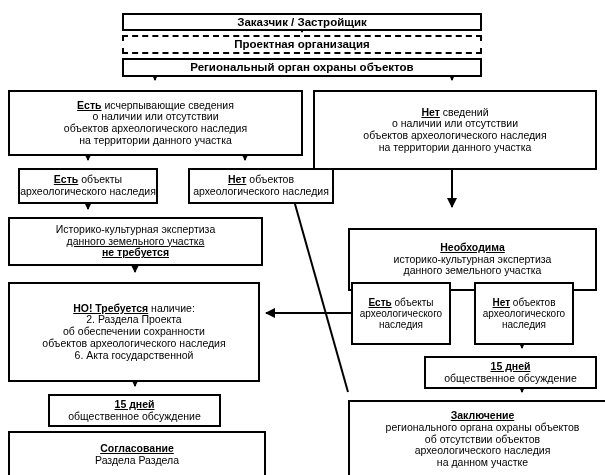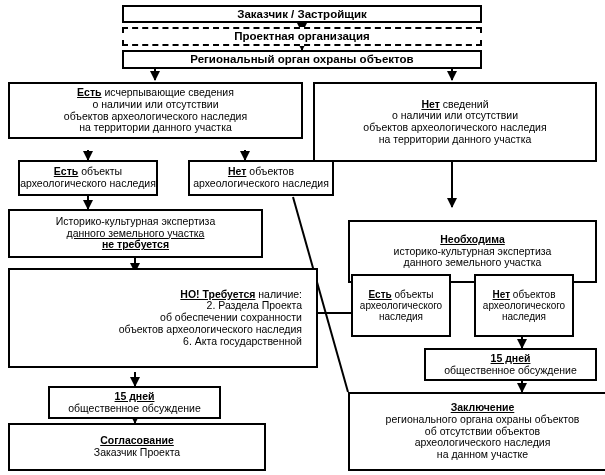--- a/index.html
+++ b/index.html
@@ -25,22 +25,23 @@
     box-sizing:border-box;
     border:2px solid #000000;
     background:#ffffff;
     display:flex;
     flex-direction:column;
     align-items:center;
     justify-content:center;
     text-align:center;
     color:#000000;
     line-height:1.12;
-    padding:1px 14px;
+    padding:1px 3px;
     z-index:2;
+    margin-top:8px;
   }
   .node.dashed{
     border:2px dashed #000000;
   }
   .node .ln{
     display:block;
     white-space:nowrap;
   }
   
   .bu{font-weight:bold;text-decoration:underline;}
@@ -103,21 +104,21 @@
   </div>
 
   <div class="node dashed fs-hdr" style="left:122px;top:27px;width:360px;height:19px;">
     <span class="ln">Проектная организация</span>
   </div>
 
   <div class="node fs-hdr" style="left:122px;top:50px;width:360px;height:19px;">
     <span class="ln">Региональный орган охраны объектов</span>
   </div>
 
-  <div class="node fs-n" style="left:8px;top:82px;width:295px;height:57px;">
+  <div class="node fs-n" style="left:8px;top:82px;width:295px;height:66px;">
     <span class="ln"><b class="bu">Есть</b> исчерпывающие сведения</span>
     <span class="ln">о наличии или отсутствии</span>
     <span class="ln">объектов археологического наследия</span>
     <span class="ln">на территории данного участка</span>
   </div>
 
   <div class="node fs-n" style="left:313px;top:82px;width:284px;height:80px;">
     <span class="ln"><b class="bu">Нет</b> сведений</span>
     <span class="ln">о наличии или отсутствии</span>
     <span class="ln">объектов археологического наследия</span>
@@ -139,21 +140,21 @@
     <span class="ln u">данного земельного участка</span>
     <span class="ln bu">не требуется</span>
   </div>
 
   <div class="node fs-n" style="left:348px;top:220px;width:249px;height:63px;">
     <span class="ln bu">Необходима</span>
     <span class="ln">историко-культурная экспертиза</span>
     <span class="ln">данного земельного участка</span>
   </div>
 
-  <div class="node fs-n" style="left:8px;top:268px;width:310px;height:100px;align-items:flex-end;">
+  <div class="node fs-n" style="left:8px;top:274px;width:252px;height:100px;">
     <span class="ln"><b class="bu">НО! Требуется</b> наличие:</span>
     <span class="ln">2. Раздела Проекта</span>
     <span class="ln">об обеспечении сохранности</span>
     <span class="ln">объектов археологического наследия</span>
     <span class="ln">6. Акта государственной</span>
   </div>
 
   <div class="node fs-s" style="left:351px;top:274px;width:100px;height:63px;">
     <span class="ln"><b class="bu">Есть</b> объекты</span>
     <span class="ln">археологического</span>
@@ -171,21 +172,21 @@
     <span class="ln">общественное обсуждение</span>
   </div>
 
   <div class="node fs-n" style="left:48px;top:386px;width:173px;height:33px;">
     <span class="ln bu">15 дней</span>
     <span class="ln">общественное обсуждение</span>
   </div>
 
   <div class="node fs-n" style="left:8px;top:423px;width:258px;height:48px;">
     <span class="ln bu">Согласование</span>
-    <span class="ln">Заказчик Проекта</span>
+    <span class="ln">Раздела Раздела</span>
   </div>
 
   <div class="node fs-n" style="left:348px;top:392px;width:269px;height:79px;">
     <span class="ln bu">Заключение</span>
     <span class="ln">регионального органа охраны объектов</span>
     <span class="ln">об отсутствии объектов</span>
     <span class="ln">археологического наследия</span>
     <span class="ln">на данном участке</span>
   </div>
 

